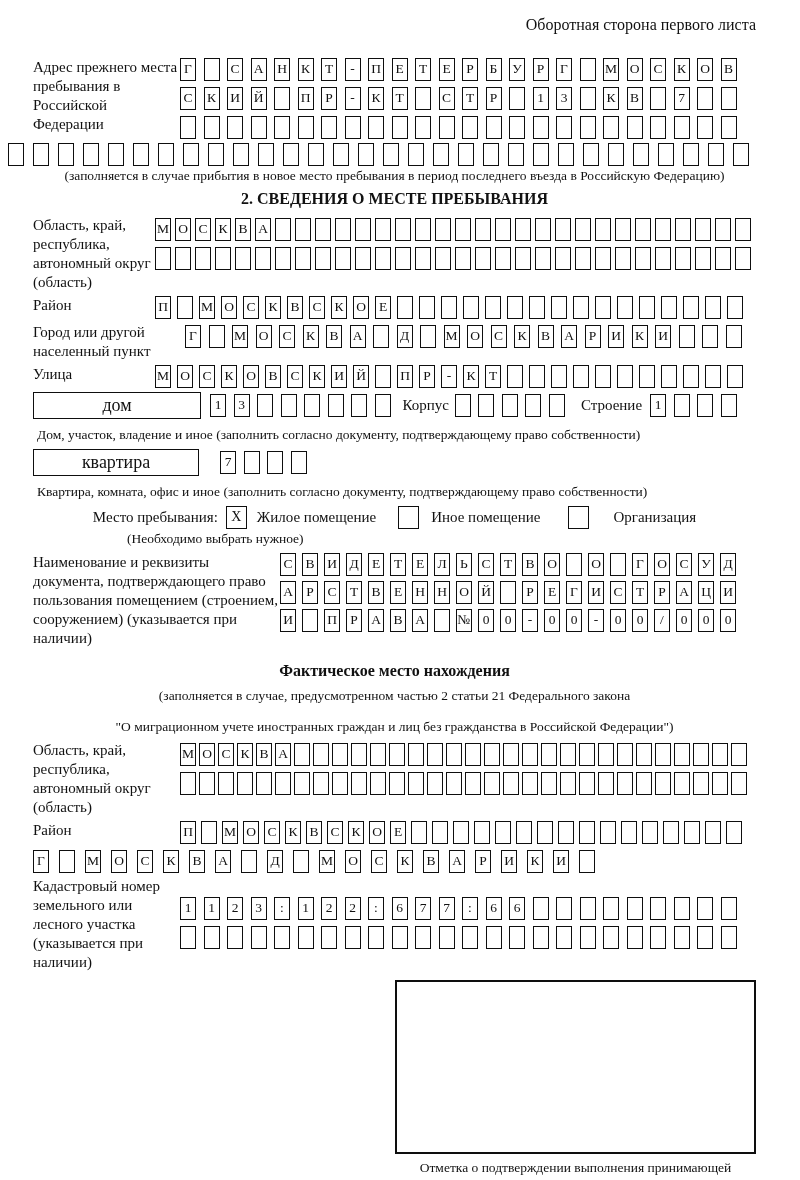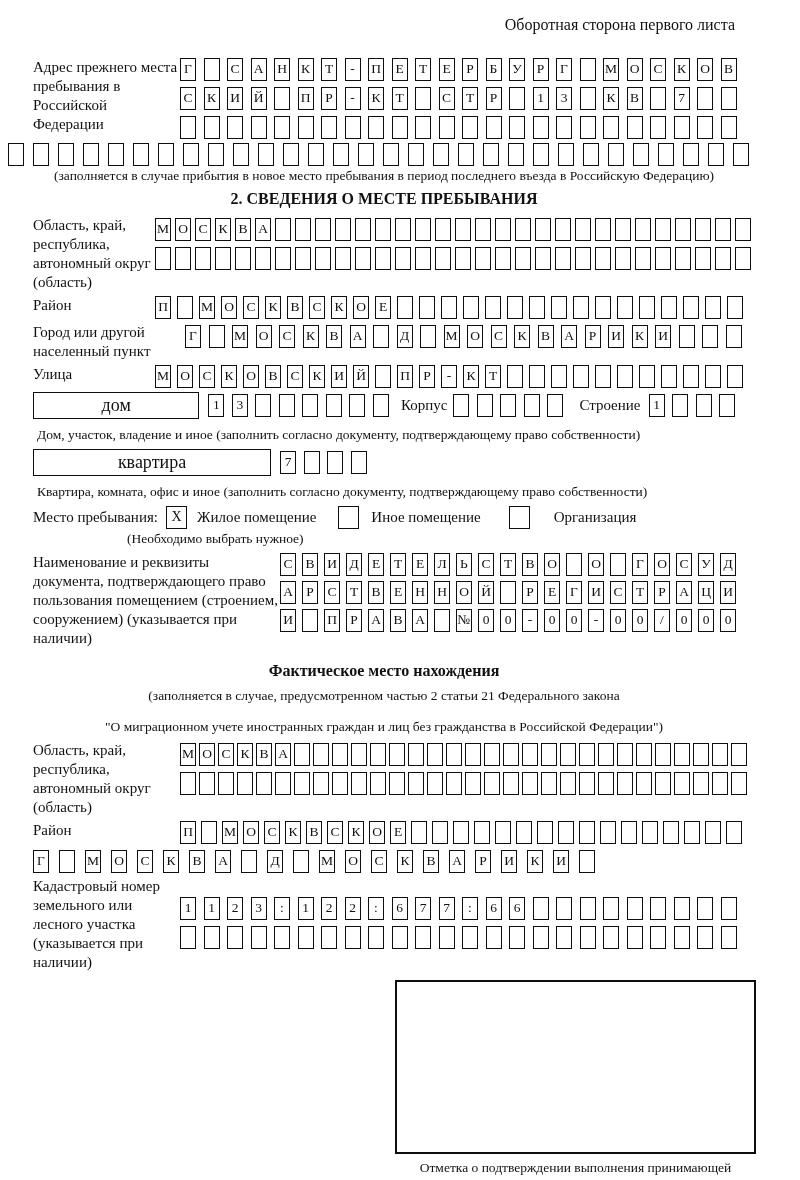--- a/index.html
+++ b/index.html
@@ -1,18 +1,18 @@
 <!DOCTYPE html>
 <html><head>
 <meta charset="utf-8">
 <style>
   html,body{margin:0;padding:0;background:#fff;}
   .page{
     position:relative; width:800px; height:1180px; box-sizing:border-box;
-    padding:16px 65px 0 33px; background:#fff; color:#111;
+    padding:16px 44px 0 33px; background:#fff; color:#111;
     font-family:"Liberation Serif", serif; overflow:hidden;
   }
   .hdr{ text-align:right; font-size:16px; }
   .frow{ display:flex; align-items:flex-start; margin-bottom:4px; }
   .flabel{ font-size:15px; line-height:19px; flex:0 0 auto; }
   .w122{ width:122px; } .w147{ width:147px; } .w152{ width:152px; } .w247{ width:247px; }
   .cellcol{ display:flex; flex-direction:column; gap:6px; }
   .cells{ display:flex; flex-wrap:nowrap; }
   .cb{
     display:inline-block; box-sizing:border-box; flex:0 0 auto;
@@ -25,21 +25,21 @@
   .sect-title{ font-size:16px; font-weight:bold; text-align:center; margin:6px 0 8px 0; }
   .labelbox{
     box-sizing:border-box; border:1.7px solid #0e0e0e; height:27px;
     display:flex; align-items:center; justify-content:center; font-size:18px;
   }
   .inline-lbl{ font-size:15px; line-height:27px; }
   .chk{
     display:inline-block; box-sizing:border-box; width:21px; height:23px;
     border:1.6px solid #0e0e0e; text-align:center; font-size:14px; line-height:20px;
   }
-  .stayrow{ display:flex; align-items:center; font-size:15px; margin:4px 0 2px 0; }
+  .stayrow{ display:flex; align-items:center; font-size:15px; margin:4px 0 2px 0;justify-content:center; }
   .stamp{ margin-left:362px; width:361px; }
   .stampbox{ box-sizing:border-box; width:361px; height:174px; border:2px solid #0e0e0e; }
   .stampnote{ font-size:13.5px; text-align:center; line-height:19px; margin-top:4px; }
   .mb0{margin-bottom:15px;}
 </style>
 </head>
 <body>
 
 <div class="page">
 
@@ -354,21 +354,21 @@
     <div class="cells g8" style="margin-top:2px;">
         <span class="cb">1</span>
         <span class="cb"></span>
         <span class="cb"></span>
         <span class="cb"></span>
       </div>
   </div>
   <div class="note-left">Дом, участок, владение и иное (заполнить согласно документу, подтверждающему право собственности)</div>
 
   <div class="frow">
-    <div class="labelbox" style="width:238px; margin-right:9px;">квартира</div>
+    <div class="labelbox" style="width:166px; margin-right:21px;">квартира</div>
     <div class="cells g8" style="margin-top:2px;">
         <span class="cb">7</span>
         <span class="cb"></span>
         <span class="cb"></span>
         <span class="cb"></span>
       </div>
   </div>
   <div class="note-left">Квартира, комната, офис и иное (заполнить согласно документу, подтверждающему право собственности)</div>
 
   <div class="stayrow">

